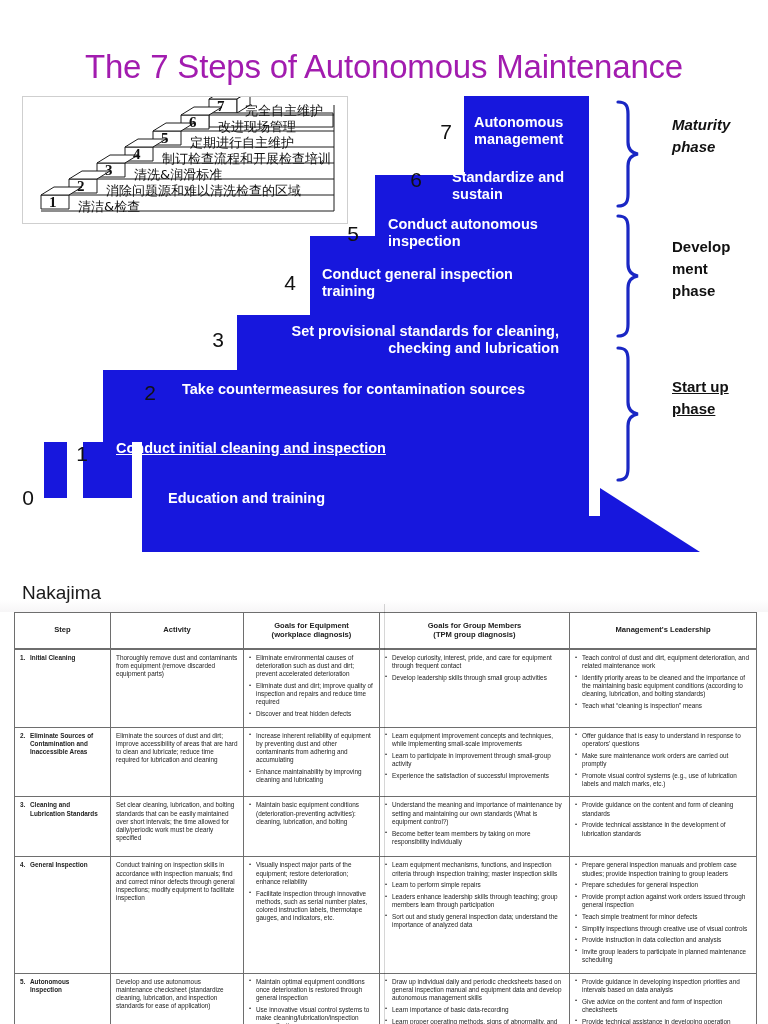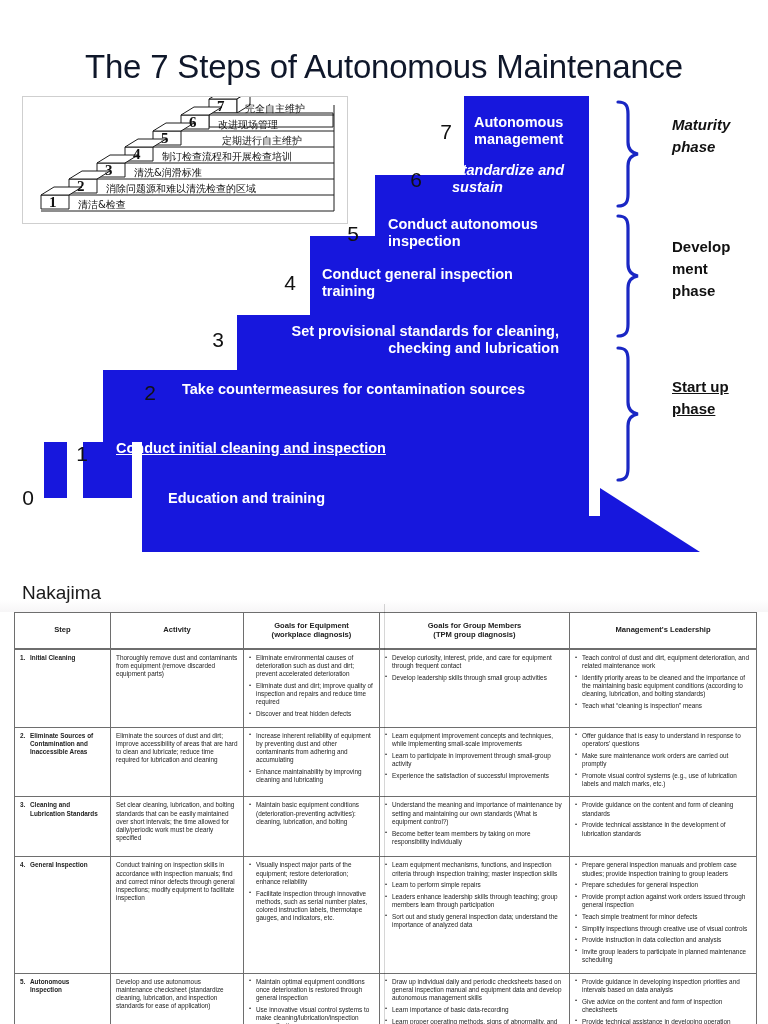--- a/index.html
+++ b/index.html
@@ -16,21 +16,21 @@
 
   
   #page-title {
     position: absolute;
     left: 0; top: 48px;
     width: 768px;
     text-align: center;
     font-size: 33px;
     font-weight: 400;
     letter-spacing: -0.2px;
-    color: #0f172a;
+    color: #a21caf;
     white-space: nowrap;
   }
 
   
   #cn-stairs {
     position: absolute;
     left: 22px; top: 96px;
     width: 324px; height: 126px;
     border: 1px solid #cfcfcf;
     background: #ffffff;
@@ -40,21 +40,21 @@
   .cn-num {
     position: absolute;
     font-family: "Liberation Serif", serif;
     font-size: 15px;
     font-weight: 700;
     color: #111;
   }
   .cn-lab {
     position: absolute;
     font-family: "DejaVu Sans", sans-serif;
-    font-size: 10px;
+    font-size: 13px;
     color: #111;
     white-space: nowrap;
   }
 
   
   #arrow-wrap {
     position: absolute;
     left: 0; top: 96px;
     width: 768px; height: 456px;
   }
@@ -187,21 +187,21 @@
     </g>
   </svg>
 
   <span class="cn-num" style="left:194px; top:1px;">7</span>
   <span class="cn-lab" style="left:222px; top:5px;">完全自主维护</span>
 
   <span class="cn-num" style="left:166px; top:17px;">6</span>
   <span class="cn-lab" style="left:195px; top:21px;">改进现场管理</span>
 
   <span class="cn-num" style="left:138px; top:33px;">5</span>
-  <span class="cn-lab" style="left:167px; top:37px;margin-left:32px;">定期进行自主维护</span>
+  <span class="cn-lab" style="left:167px; top:37px;">定期进行自主维护</span>
 
   <span class="cn-num" style="left:110px; top:49px;">4</span>
   <span class="cn-lab" style="left:139px; top:53px;">制订检查流程和开展检查培训</span>
 
   <span class="cn-num" style="left:82px; top:65px;">3</span>
   <span class="cn-lab" style="left:111px; top:69px;">清洗&amp;润滑标准</span>
 
   <span class="cn-num" style="left:54px; top:81px;">2</span>
   <span class="cn-lab" style="left:83px; top:85px;">消除问题源和难以清洗检查的区域</span>
 
@@ -255,21 +255,21 @@
   <span class="step-num" style="left:428px; top:24px; width:24px;">7</span>
   <span class="step-num" style="left:398px; top:72px; width:24px;">6</span>
   <span class="step-num" style="left:335px; top:126px; width:24px;">5</span>
   <span class="step-num" style="left:272px; top:175px; width:24px;">4</span>
   <span class="step-num" style="left:200px; top:232px; width:24px;">3</span>
   <span class="step-num" style="left:132px; top:285px; width:24px;">2</span>
   <span class="step-num" style="left:64px; top:346px; width:24px;">1</span>
   <span class="step-num" style="left:10px; top:390px; width:24px;">0</span>
 
   <span class="step-lab" style="left:474px; top:18px; width:112px;">Autonomous management</span>
-  <span class="step-lab" style="left:452px; top:66px; width:128px;font-style:italic;">Standardize and sustain</span>
+  <span class="step-lab" style="left:452px; top:73px; width:128px;">Standardize and sustain</span>
   <span class="step-lab" style="left:322px; top:170px; width:230px;">Conduct general inspection training</span>
   <span class="step-lab" style="left:388px; top:120px; width:180px;">Conduct autonomous inspection</span>
   <span class="step-lab" style="left:249px; top:227px; width:310px;text-align:right;">Set provisional standards for cleaning, checking and lubrication</span>
   <span class="step-lab" style="left:182px; top:285px; width:400px;">Take countermeasures for contamination sources</span>
   <span class="step-lab" style="left:116px; top:344px; width:400px;text-decoration:underline;">Conduct initial cleaning and inspection</span>
   <span class="step-lab" style="left:168px; top:394px; width:400px;">Education and training</span>
 
   <span class="phase-lab" style="left:672px; top:18px;font-style:italic;">Maturity phase</span>
   <span class="phase-lab" style="left:672px; top:140px;">Develop ment phase</span>
   <span class="phase-lab" style="left:672px; top:280px;text-decoration:underline;">Start up phase</span>

